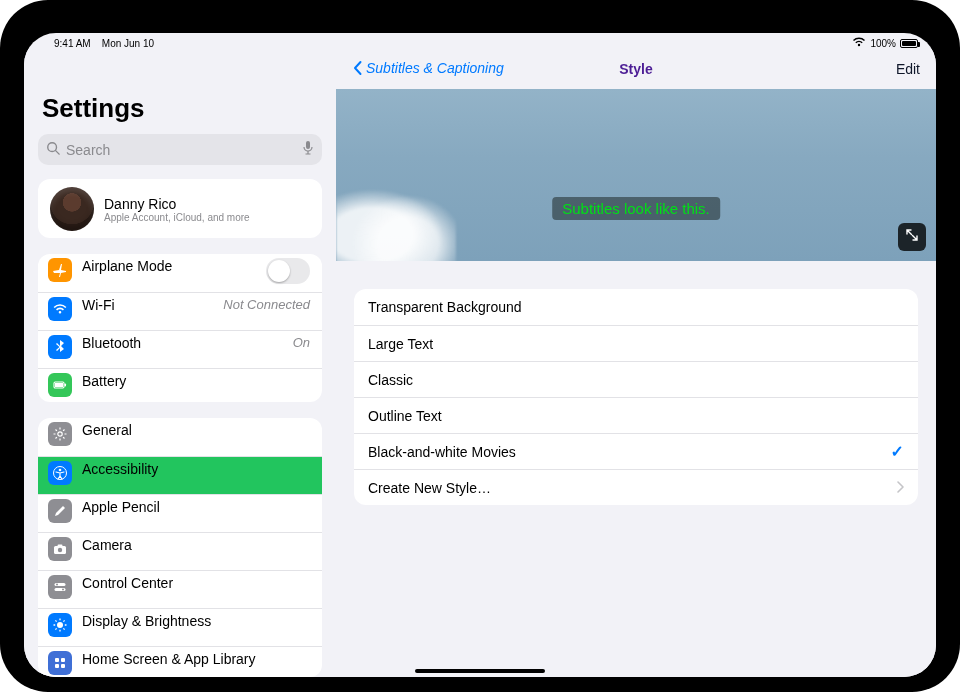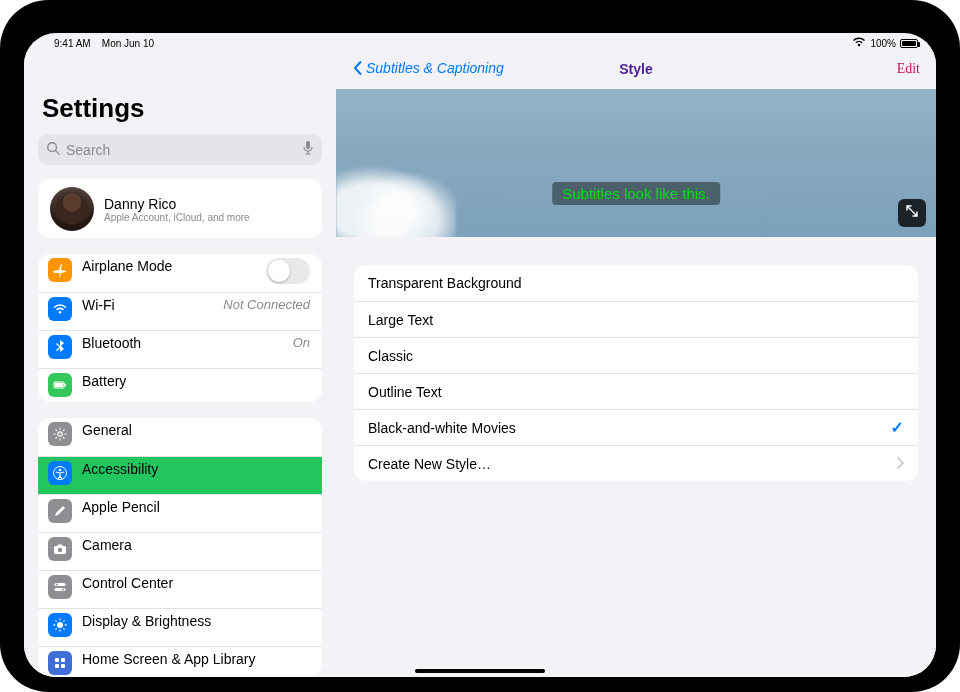--- a/index.html
+++ b/index.html
@@ -145,25 +145,25 @@
     height: 40px;
     display:flex;
     align-items:center;
     justify-content:space-between;
     padding: 0 16px;
     font-size:14px;
     position:relative;
   }
   .nav-back { color:#007aff; display:flex; gap:2px;font-style:italic;}
   .nav-title { position:absolute; left:0; right:0; text-align:center; font-weight:600; color:#4c1d95; pointer-events:none;}
-  .nav-edit { color:#be185d;font-family:Liberation Serif, serif; }
+  .nav-edit { color:#0f172a; }
 
   .preview {
     position:relative;
-    height: 148px;
+    height: 172px;
     background: linear-gradient(180deg, #93b3c8 0%, #87a9c0 40%, #7da1ba 100%);
     overflow:hidden;
   }
   .cloud {
     position:absolute; left:0; bottom:-10px;
     width:120px; height:90px;
     background: radial-gradient(ellipse at 30% 60%, rgba(255,255,255,.85) 0 35%, rgba(255,255,255,0) 60%),
                 radial-gradient(ellipse at 60% 70%, rgba(255,255,255,.75) 0 30%, rgba(255,255,255,0) 55%);
     filter: blur(1px);
   }

